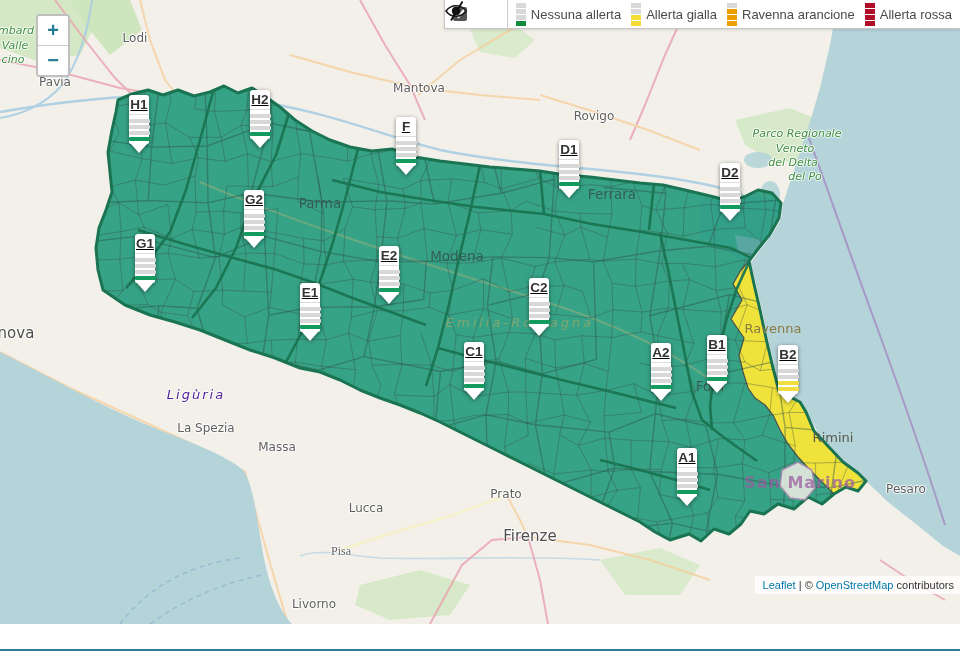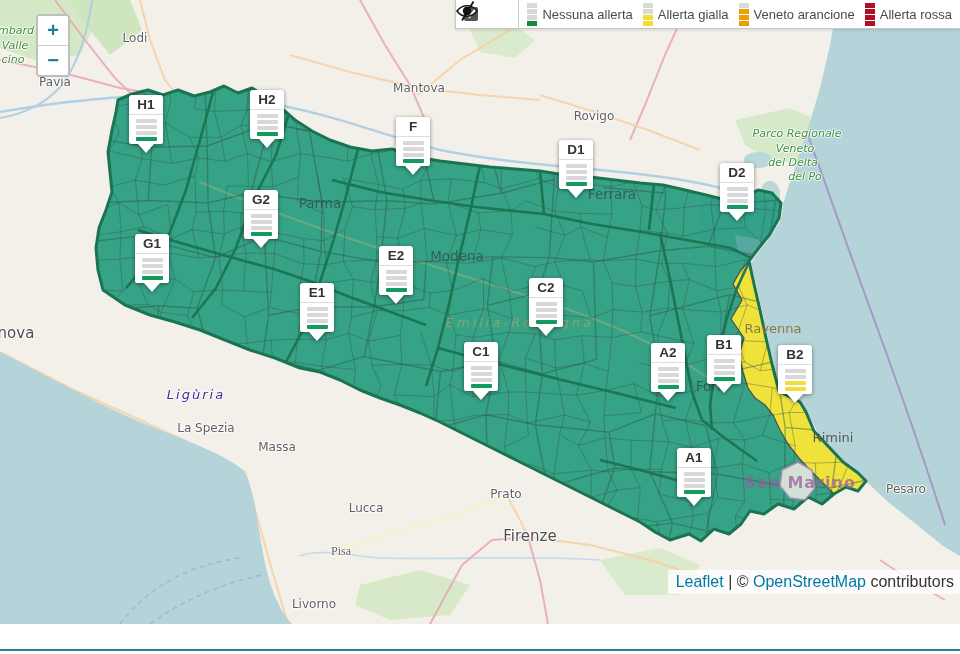--- a/index.html
+++ b/index.html
@@ -15,22 +15,22 @@
   .lbl.city{font-size:15px;color:#4d4d4d;}
   .lbl.under{font-size:13.5px;color:#34504a;opacity:.82;text-shadow:none;}
   .lbl.park{font-size:11px;font-style:italic;color:#3e8f3e;}
   .lbl.region{font-size:13px;font-style:italic;color:#4c1d95;letter-spacing:2px;}
   .lbl.region-dim{font-size:13px;font-style:italic;color:#b3a763;opacity:.6;letter-spacing:3px;text-shadow:none;}
   .lbl.onyellow{font-size:13px;color:#8a7a45;text-shadow:none;}
   .lbl.onyellow-dark{font-size:13px;color:#58584f;text-shadow:none;}
   .lbl.country{font-size:16px;font-weight:600;color:#9a5aa0;opacity:.72;letter-spacing:1px;text-shadow:none;}
 
   
-  .marker{position:absolute;width:34px;margin-left:-17px;z-index:30;cursor:pointer;
-          filter:drop-shadow(0 1px 2px rgba(0,0,0,.45));}
+  .marker{position:absolute;width:20px;margin-left:-17px;z-index:30;cursor:pointer;
+          filter:drop-shadow(0 1px 2px rgba(0,0,0,.45));text-decoration:underline;}
   .m-label{background:#fff;border-radius:3px 3px 0 0;font-weight:700;font-size:13.5px;line-height:19px;
            color:#333;text-align:center;border-bottom:1px solid #ddd;}
   .m-bars{background:#fff;padding:4px 0 3px;display:flex;flex-direction:column;gap:2px;align-items:center;
           border-radius:0 0 2px 2px;}
   .m-bar{width:21px;height:4px;border-radius:1px;}
   .m-tail{width:0;height:0;border-left:8px solid transparent;border-right:8px solid transparent;
           border-top:9px solid #fff;margin:0 auto;}
 
   
   .zoomctl{position:absolute;left:36px;top:14px;width:30px;background:#fff;z-index:40;
@@ -46,21 +46,21 @@
   .topbar input[type=checkbox]{width:14px;height:14px;accent-color:#555;margin:0;cursor:pointer;}
   .eyebtn{width:24px;height:24px;display:flex;align-items:center;justify-content:center;cursor:pointer;}
   .tb-divider{width:1px;align-self:stretch;background:#ccc;}
   .legend-item{display:flex;align-items:center;gap:5px;}
   .legend-icon{display:flex;flex-direction:column;gap:1px;}
   .legend-seg{width:10px;height:5px;}
   .legend-label{font-size:13px;color:#4a4a4a;}
 
   
   .attrib{position:absolute;right:0;bottom:30px;z-index:40;background:rgba(255,255,255,.8);
-          padding:3px 6px 3px 8px;font-size:16px;color:#333;}
+          padding:3px 6px 3px 8px;font-size:11px;color:#333;}
   .attrib a{color:#0078a8;text-decoration:none;cursor:pointer;}
 
   
   .footer{position:absolute;left:0;top:624px;width:960px;height:30px;background:#fff;}
   .footer-line{margin-top:25px;height:2px;background:#2e7b93;}
 </style>
 </head>
 <body>
 
 <div class="stage">
@@ -381,21 +381,21 @@
             </div>
             <span class="legend-label">Allerta gialla</span>
           </div>
           <div class="legend-item">
             <div class="legend-icon">
               <div class="legend-seg" style="background: rgb(217, 217, 217);"></div>
               <div class="legend-seg" style="background: rgb(237, 158, 0);"></div>
               <div class="legend-seg" style="background: rgb(237, 158, 0);"></div>
               <div class="legend-seg" style="background: rgb(237, 158, 0);"></div>
             </div>
-            <span class="legend-label">Veneto arancione</span>
+            <span class="legend-label">Ravenna arancione</span>
           </div>
           <div class="legend-item">
             <div class="legend-icon">
               <div class="legend-seg" style="background: rgb(176, 13, 40);"></div>
               <div class="legend-seg" style="background: rgb(176, 13, 40);"></div>
               <div class="legend-seg" style="background: rgb(176, 13, 40);"></div>
               <div class="legend-seg" style="background: rgb(176, 13, 40);"></div>
             </div>
             <span class="legend-label">Allerta rossa</span>
           </div>

